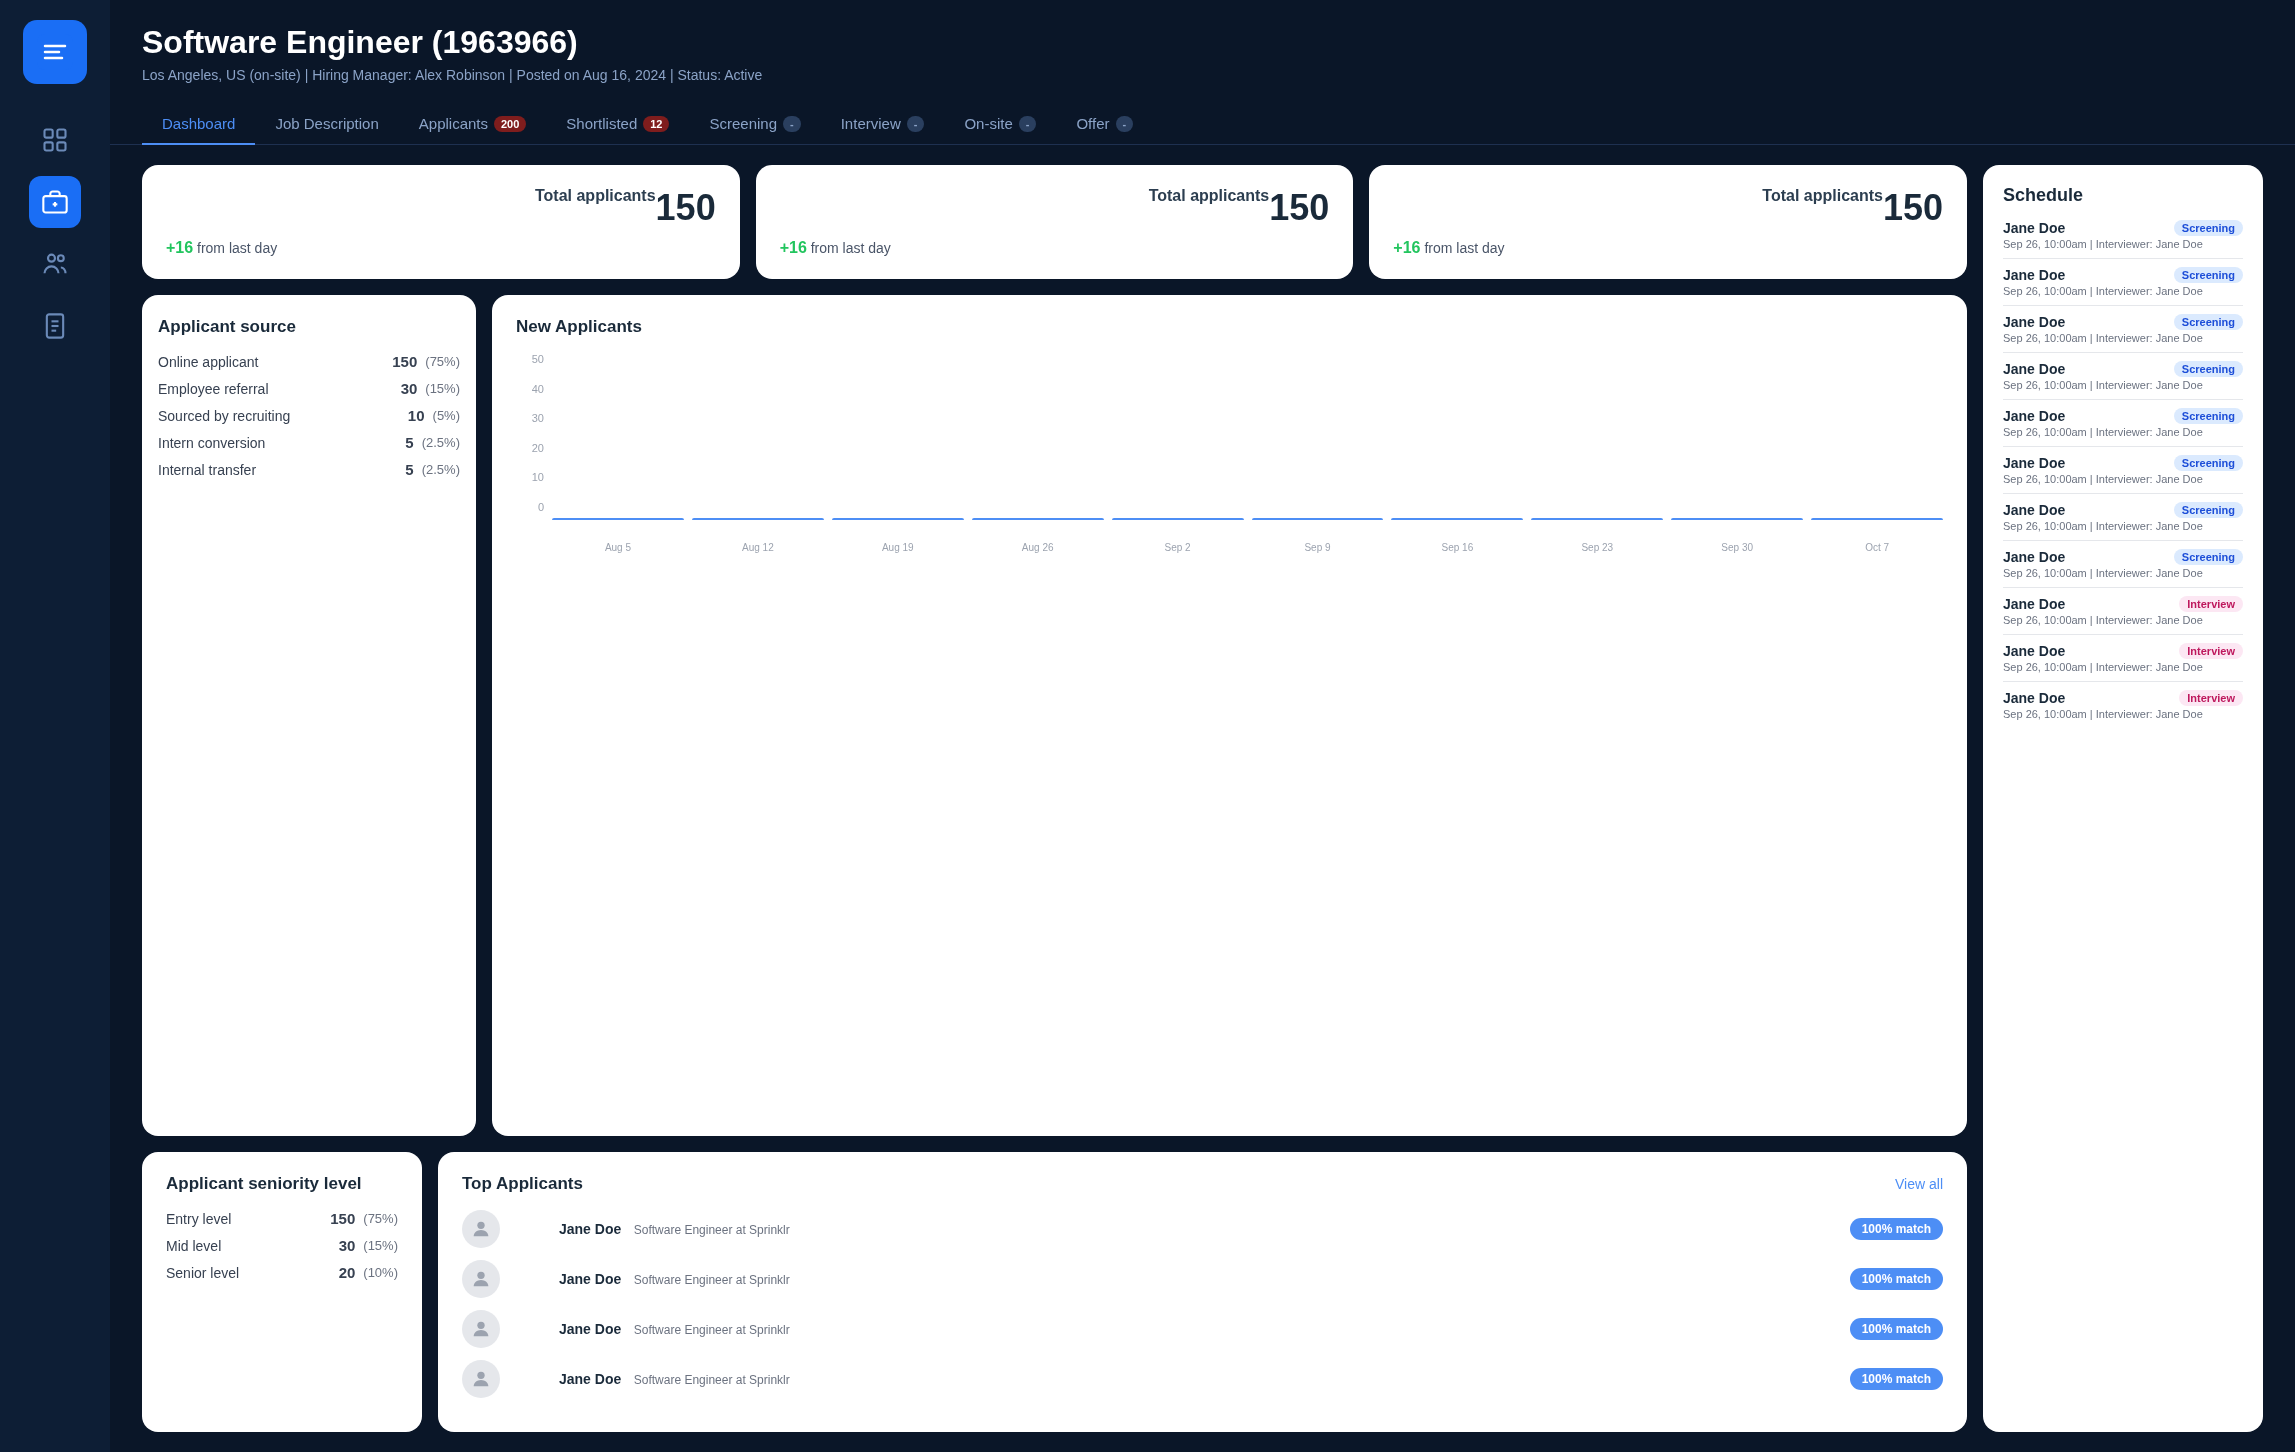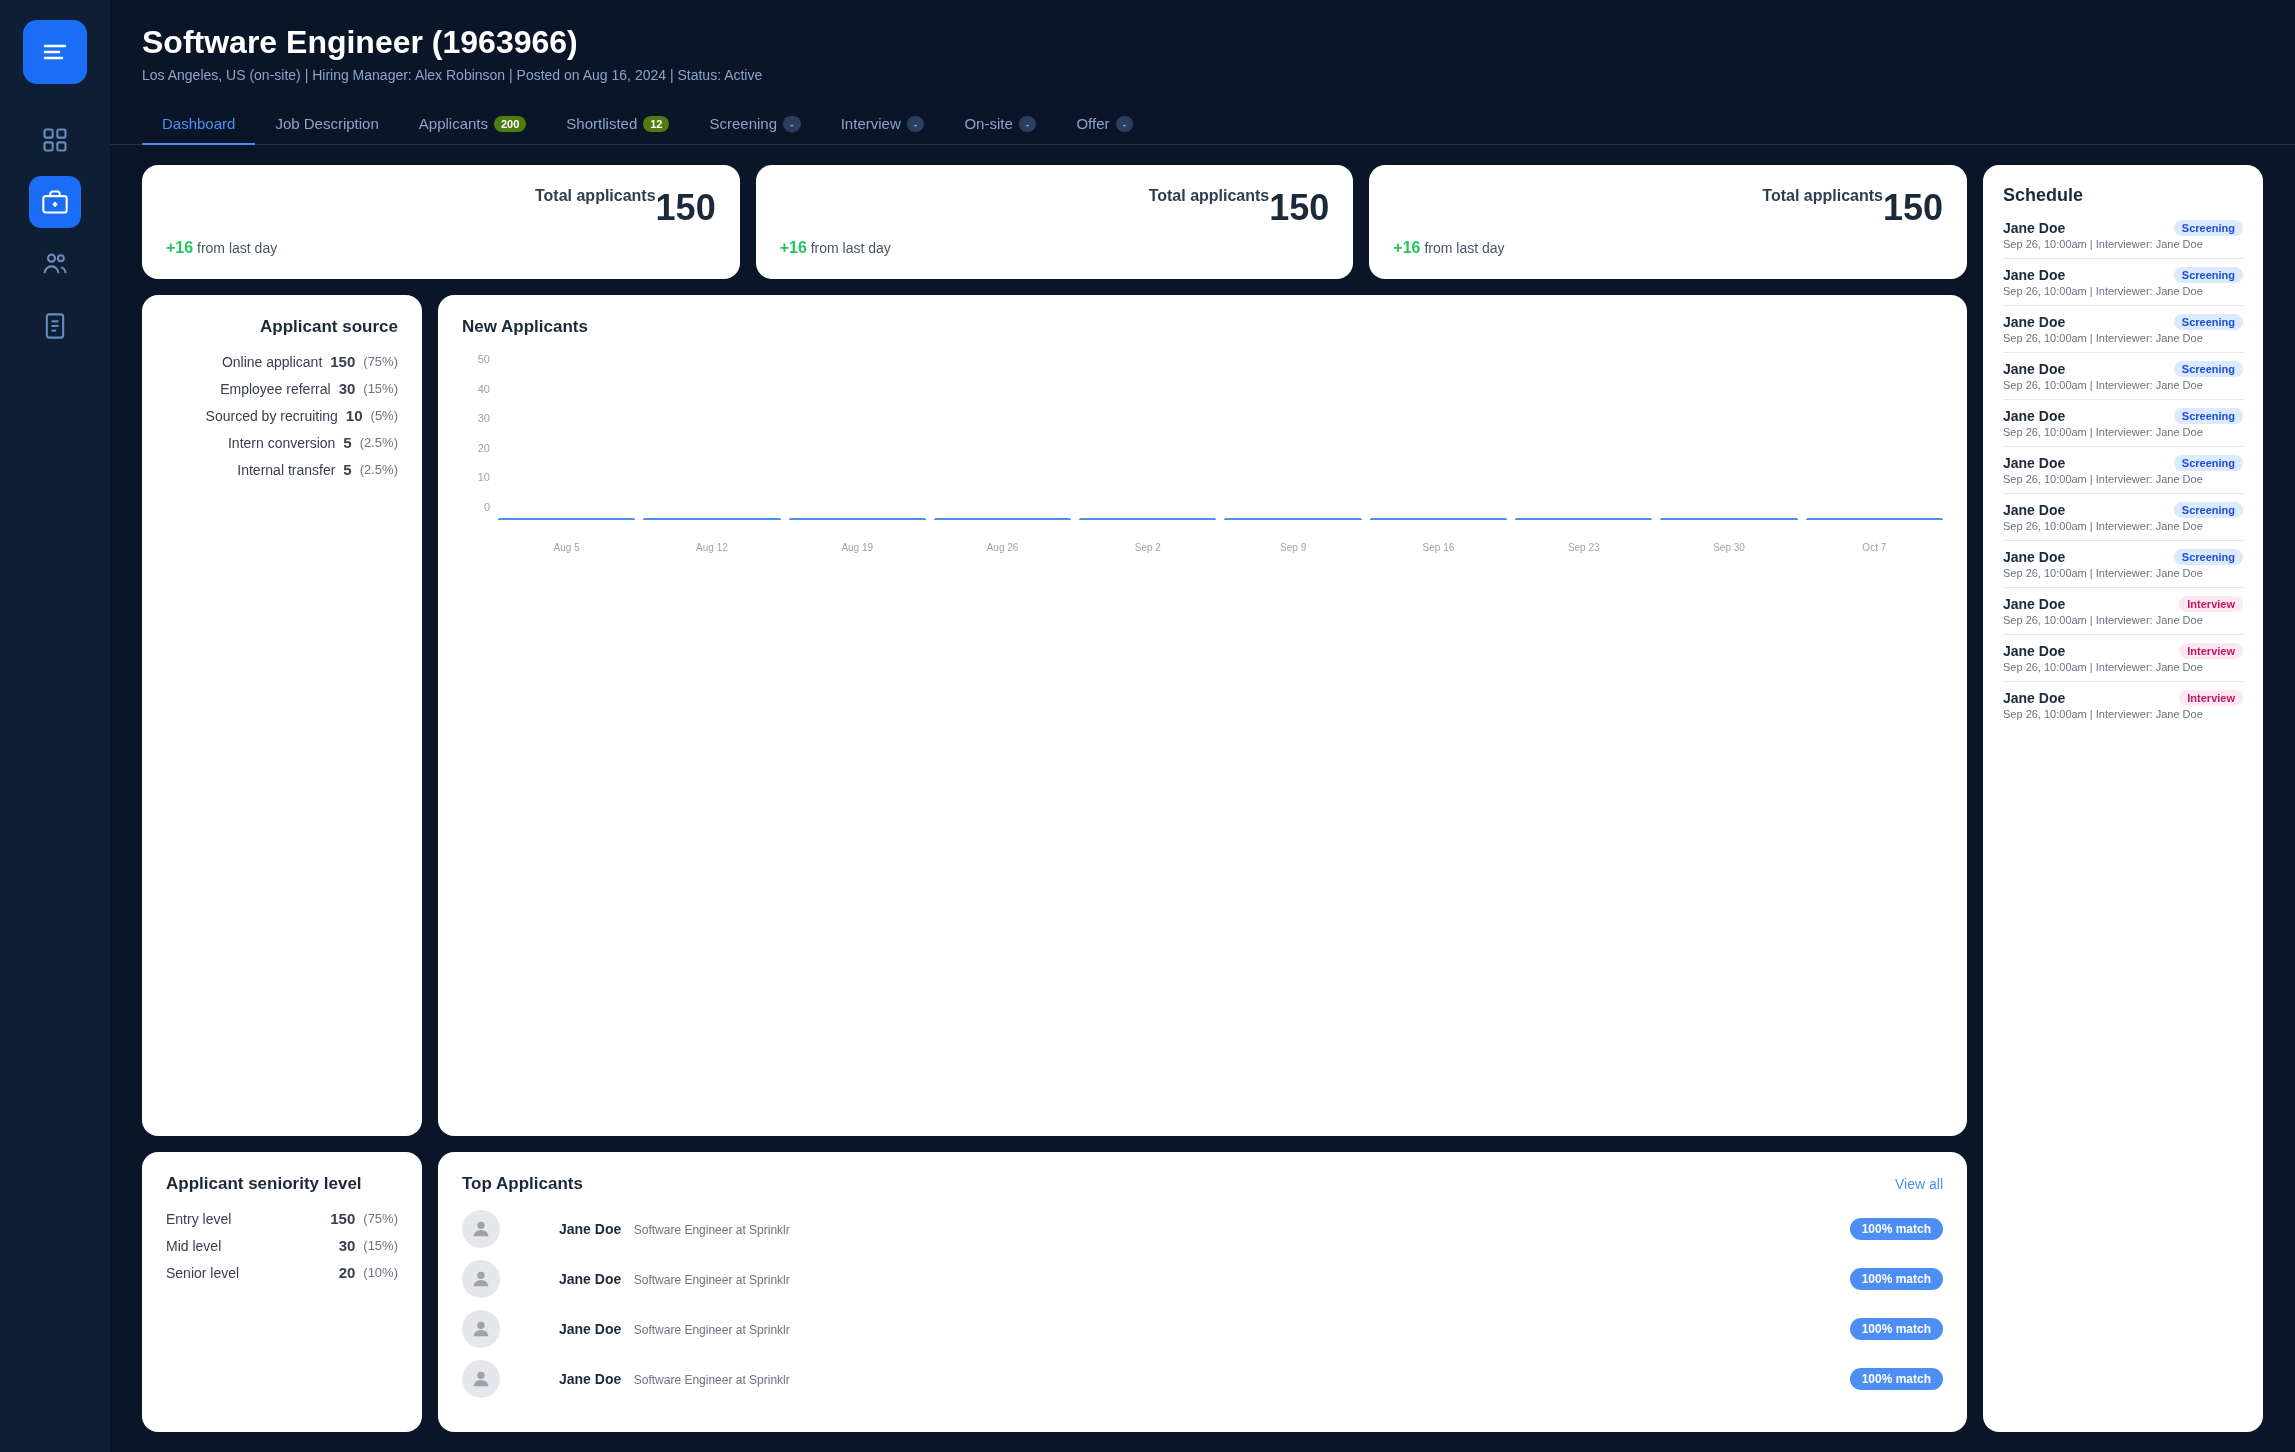--- a/index.html
+++ b/index.html
@@ -97,21 +97,21 @@
     .nav-tab.active::after {
       content: '';
       position: absolute;
       bottom: -1px;
       left: 0;
       right: 0;
       height: 2px;
       background-color: #4d8ef5;
     }
     .tab-badge {
-      background-color: #4d7c0f;
+      background-color: #7f1d1d;
       color: #ffffff;
       font-size: 11px;
       padding: 2px 7px;
       border-radius: 10px;
       font-weight: 600;
     }
     .tab-badge.gray {
       background-color: #2a3f5f;
       color: #8ba3c7;
     }
@@ -176,25 +176,24 @@
     .middle-row {
       display: flex;
       gap: 16px;
       flex: 1;
     }
 
     
     .source-card {
       background-color: #ffffff;
       border-radius: 16px;
-      padding: 22px 24px;
-      color: #1a2a3a;
-      width: 280px;
+      padding: 22px 16px;
+      color: #1a2a3a;
+      width: 334px;
       flex-shrink: 0;
-      text-align: right;
     }
     .card-title {
       font-size: 17px;
       font-weight: 700;
       margin-bottom: 16px;
       color: #1a2a3a;
     }
     .source-row {
       display: flex;
       justify-content: space-between;

